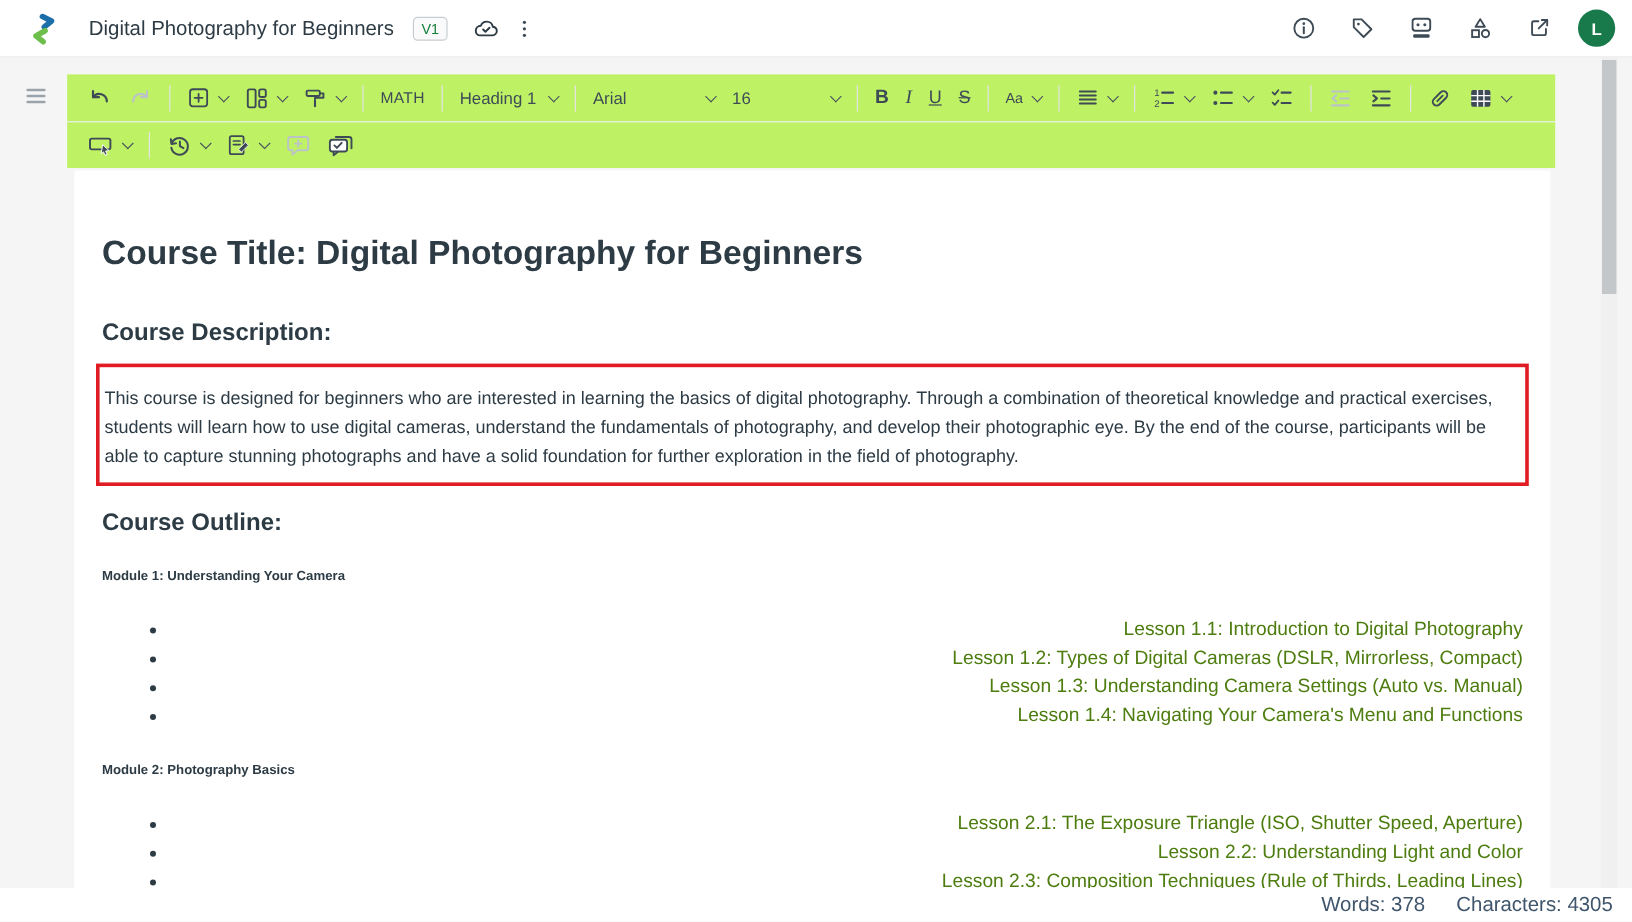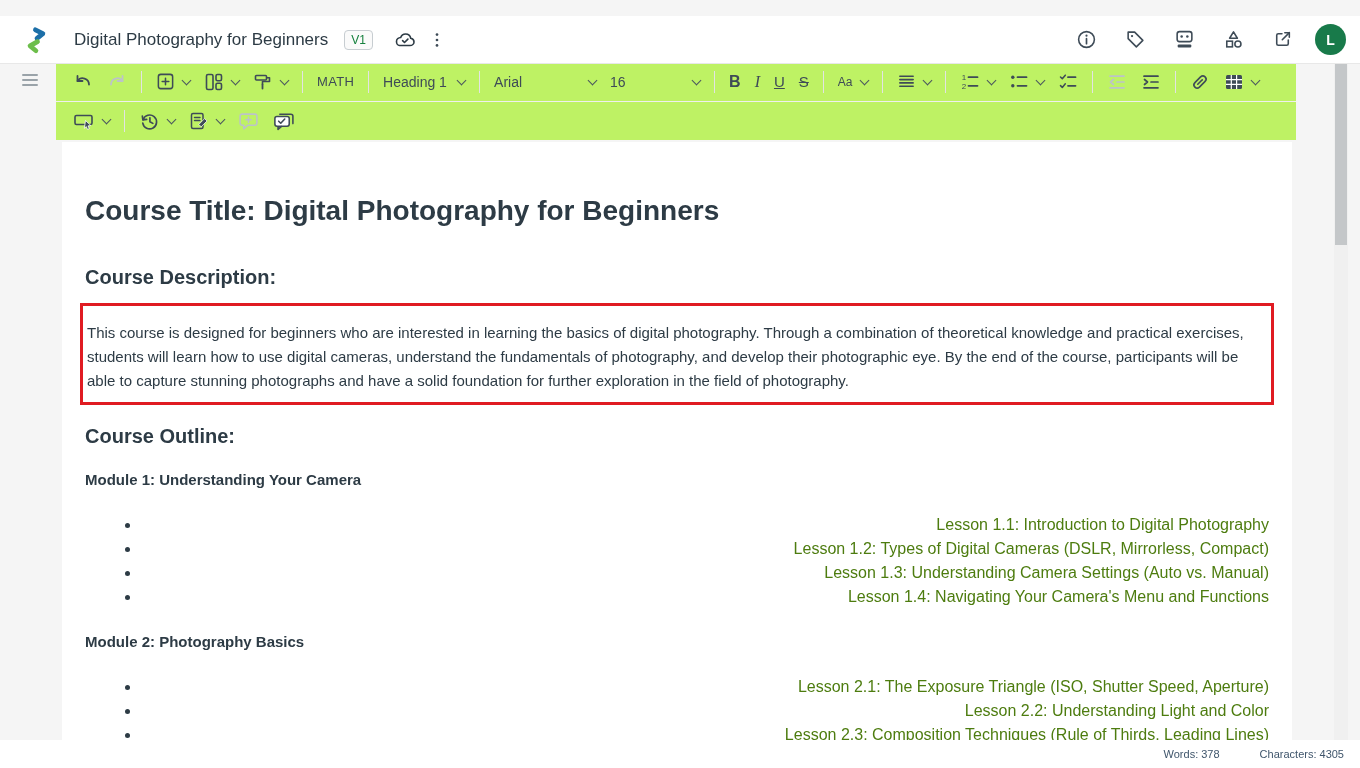--- a/index.html
+++ b/index.html
@@ -1,21 +1,21 @@
 <!DOCTYPE html>
 <html><head>
 <meta charset="utf-8">
 <style>
   * { margin:0; padding:0; box-sizing:border-box; }
   html,body { width:1360px; height:768px; overflow:hidden; }
   body { font-family:"Liberation Sans","DejaVu Sans",sans-serif; background:#f5f5f5; color:#2d3b45; }
   .app { position:relative; width:1360px; height:768px; background:#f5f5f5; overflow:hidden; }
 
   
-  .header { position:absolute; top:16px; left:0; width:100%; height:48px; background:#fff;
+  .header { position:absolute; top:0; left:0; width:100%; height:48px; background:#fff;
             border-bottom:1px solid #e8e8e8; display:flex; align-items:center; padding:0 14px 0 22px; z-index:5; }
   .logo { width:30px; height:30px; margin-right:22px; flex:0 0 auto; }
   .doc-title { font-size:17px; color:#2d3b45; margin-right:16px; white-space:nowrap; }
   .version-badge { font-size:12px; color:#15803d; border:1px solid #c7cdd1; background:#fafafa;
                    border-radius:4px; padding:2px 6px; margin-right:16px; }
   .hd-icon-btn { display:flex; align-items:center; justify-content:center; width:32px; height:32px;
                  border-radius:4px; cursor:pointer; flex:0 0 auto; }
   .hd-right { margin-left:auto; display:flex; align-items:center; gap:17px; }
   .avatar { width:31px; height:31px; border-radius:50%; background:#187a4a; color:#fff;
             display:flex; align-items:center; justify-content:center; font-size:14px; font-weight:700; }
@@ -43,30 +43,30 @@
 
   
   .page { position:absolute; left:62px; top:142px; width:1230px; height:598px; background:#fff;
           overflow:hidden; padding:52px 23px 0; }
   .page h1 { font-size:28px; line-height:34px; font-weight:700; color:#2d3b45; margin:0 0 36px; }
   .page h2 { font-size:20px; line-height:26px; font-weight:700; color:#2d3b45; }
   .h2-desc { margin:14px 0 13px; }
   .h2-outline { margin:0 0 20px; }
   .desc-box { border:3px solid #e01b22; margin:0 -5px 18px; padding:15px 4px 9px;
               font-size:15px; line-height:24px; color:#2d3b45; }
-  .page h3 { font-size:15px; line-height:22px; font-weight:700; color:#2d3b45; margin:0 0 22px; }
+  .page h3 { font-size:11px; line-height:22px; font-weight:700; color:#2d3b45; margin:0 0 22px; }
   .page ul { list-style:none; padding-left:40px; margin:0 0 22px; }
   .page li { font-size:16px; line-height:24px; color:#4d7c0f; position:relative; padding-left:16px;text-align:right; }
   .page li::before { content:""; position:absolute; left:0; top:10px; width:5px; height:5px;
                      border-radius:50%; background:#2d3b45; }
 
   
   .statusbar { position:absolute; left:0; bottom:0; width:100%; height:28px; background:#fff;
-               display:flex; align-items:center; justify-content:flex-end; gap:40px;
-               padding-right:16px; font-size:11px; color:#3f556b; z-index:6; }
+               display:flex; align-items:center; justify-content:flex-end; gap:26px;
+               padding-right:16px; font-size:17px; color:#3f556b; z-index:6; }
 
   
   .scroll-track { position:absolute; left:1334px; top:48px; width:14px; height:692px; background:#f0f0f0; }
   .scroll-thumb { position:absolute; left:1px; top:2px; width:12px; height:195px; background:#c4c7c9; }
 
   svg.ic { display:block; }
 </style>
 </head>
 <body>
 

